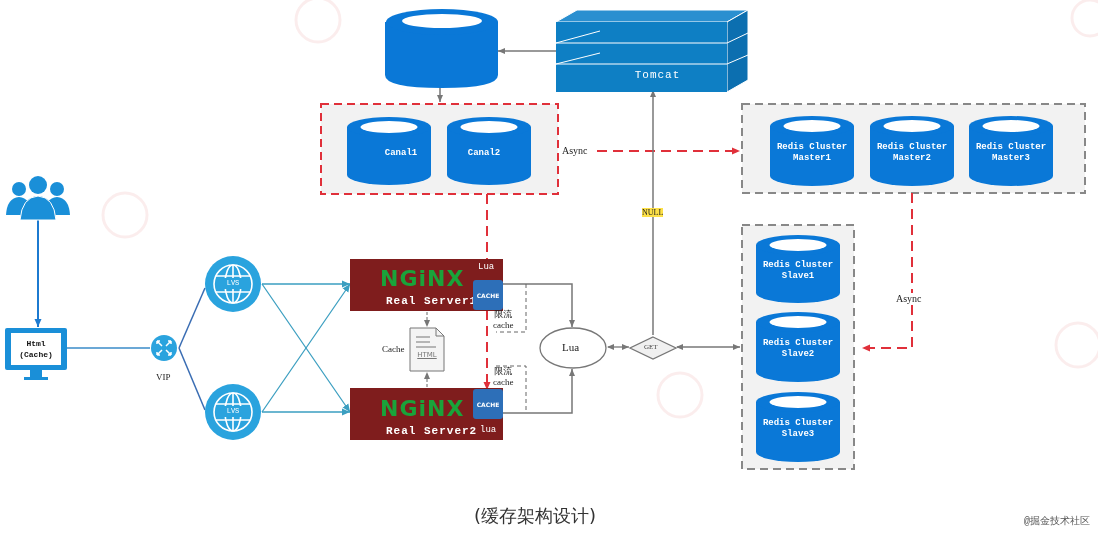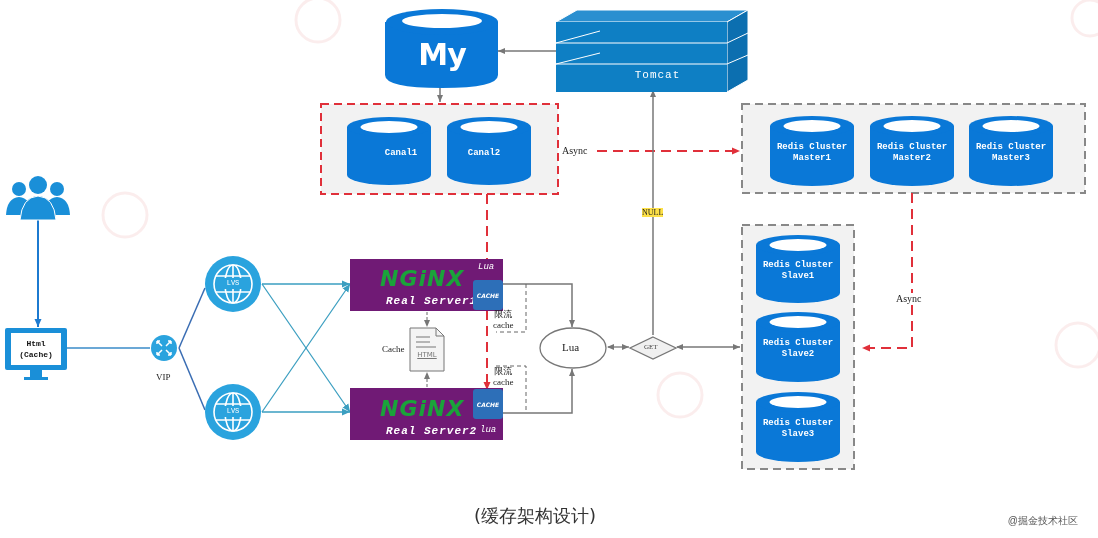--- a/index.html
+++ b/index.html
@@ -1,22 +1,22 @@
 <!DOCTYPE html>
 <html><head>
 <meta charset="utf-8">
 <style>
   html, body { margin: 0; padding: 0; background: #ffffff; }
   body { width: 1098px; height: 538px; position: relative; overflow: hidden; font-family: "DejaVu Serif", serif; }
   #stage { position: absolute; left: 0; top: 0; width: 1098px; height: 538px; }
   .lbl { position: absolute; font-family: "Liberation Mono", "DejaVu Sans Mono", monospace; font-weight: bold; color: #ffffff; font-size: 9px; text-align: center; line-height: 11px; white-space: pre-line; }
   .plain { position: absolute; font-family: "Liberation Serif", "DejaVu Serif", serif; color: #222; font-size: 10px; white-space: nowrap; }
   .caption { position: absolute; left: 474px; top: 504px; font-family: "DejaVu Sans", sans-serif; font-size: 18px; color: #333; }
-  .credit { position: absolute; right: 20px; top: 514px; font-family: Liberation Sans, sans-serif; font-size: 10px; color: #555; }
-  .nginx-box { position: absolute; background: #701a75; font-style: italic; }
+  .credit { position: absolute; right: 8px; top: 514px; font-family: Liberation Mono, monospace; font-size: 10px; color: #555; }
+  .nginx-box { position: absolute; background: #7f1d1d; }
   .nginx-logo { position: absolute; font-family: "DejaVu Sans", sans-serif; font-weight: bold; color: #1aa33a; font-size: 22px; letter-spacing: 1px; }
   .rs-label { position: absolute; font-family: "Liberation Mono", monospace; font-weight: bold; color: #ffffff; font-size: 11px; letter-spacing: 1px; }
   .cache-chip { position: absolute; width: 30px; height: 30px; background: #2d6fb8; border-radius: 3px; color: #fff; font-family: "DejaVu Sans", sans-serif; font-size: 6px; font-weight: bold; display: flex; align-items: center; justify-content: center; }
   .small-white { position: absolute; font-family: "Liberation Mono", monospace; color: #fff; font-size: 9px; }
 </style>
 </head>
 <body>
 
 <div id="stage">
 <svg width="1098" height="538" viewBox="0 0 1098 538" xmlns="http://www.w3.org/2000/svg" style="position:absolute;left:0;top:0">
@@ -207,21 +207,20 @@
     <line x1="416" y1="347" x2="436" y2="347" stroke="#777" stroke-width="1"></line>
   </g>
 </svg>
 
 <div class="lbl" style="left:11px;top:338px;width:50px;color:#111;font-size:8px;">Html
 (Cache)</div>
 <div class="plain" style="left:156px;top:372px;font-size:9px;">VIP</div>
 <div class="lbl" style="left:222px;top:278px;width:22px;font-size:7px;font-weight:normal;">LVS</div>
 <div class="lbl" style="left:222px;top:406px;width:22px;font-size:7px;font-weight:normal;">LVS</div>
 
-<div style="position:absolute;left:392px;top:37px;width:100px;text-align:center;font-family:'DejaVu Sans',sans-serif;font-weight:bold;font-size:30px;color:#fff;letter-spacing:-1px;">My</div>
 <div class="lbl" style="left:556px;top:70px;width:203px;font-size:11px;font-weight:normal;letter-spacing:1px;">Tomcat</div>
 
 <div id="cyl-labels">
       <div class="lbl" style="left: 347px; width: 108px; top: 147.5px;">Canal1</div>
       <div class="lbl" style="left: 447px; width: 74px; top: 147.5px;">Canal2</div>
       <div class="lbl" style="left: 770px; width: 84px; top: 142px;">Redis Cluster
 Master1</div>
       <div class="lbl" style="left: 870px; width: 84px; top: 142px;">Redis Cluster
 Master2</div>
       <div class="lbl" style="left: 969px; width: 84px; top: 142px;">Redis Cluster

